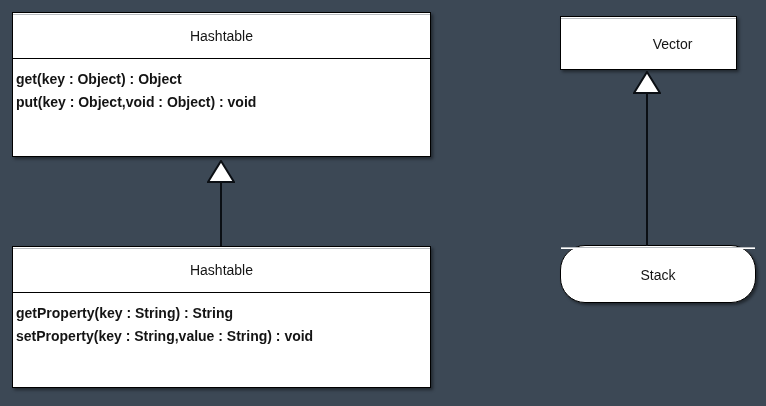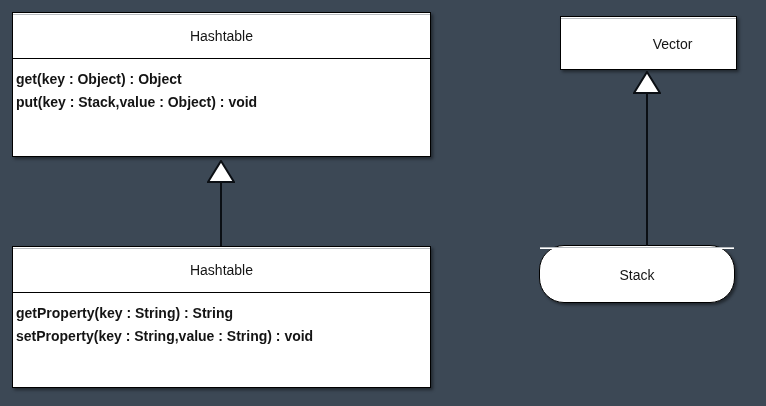--- a/index.html
+++ b/index.html
@@ -84,37 +84,37 @@
 </style>
 </head>
 <body>
 
 <div id="canvas">
 
   <div class="uml-class has-members" style="left:12px; top:12px; width:419px; height:145px;">
     <div class="uml-title" style="height:46px; line-height:46px;">Hashtable</div>
     <div class="uml-members">
       <div class="uml-member">get(key : Object) : Object</div>
-      <div class="uml-member">put(key : Stack,value : Object) : void</div>
+      <div class="uml-member">put(key : Object,void : Object) : void</div>
     </div>
   </div>
 
   <div class="uml-class has-members" style="left:12px; top:246px; width:419px; height:142px;">
     <div class="uml-title" style="height:46px; line-height:46px;">Hashtable</div>
     <div class="uml-members">
       <div class="uml-member">getProperty(key : String) : String</div>
       <div class="uml-member">setProperty(key : String,value : String) : void</div>
     </div>
   </div>
 
   <div class="uml-class" style="left:560px; top:16px; width:177px; height:54px;">
     <div class="uml-title" style="height:38px; line-height:54px;padding-left:48px;">Vector</div>
   </div>
 
-  <div class="uml-class" style="left:539px; top:245px; width:196px; height:58px;border-radius:25px;">
+  <div class="uml-class" style="left:560px; top:245px; width:196px; height:58px;border-radius:25px;">
     <div class="uml-title" style="height:58px; line-height:58px;">Stack</div>
   </div>
 
   <div class="generalization" style="left:207px; top:160px; width:28px; height:86px;">
     <div class="gen-line" style="top:21px; height:65px;"></div>
     <svg class="gen-arrow" width="28" height="23" viewBox="0 0 28 23">
       <polygon points="14,1 27,22 1,22" fill="#ffffff" stroke="#0b0f14" stroke-width="2" stroke-linejoin="miter"></polygon>
     </svg>
   </div>
 

